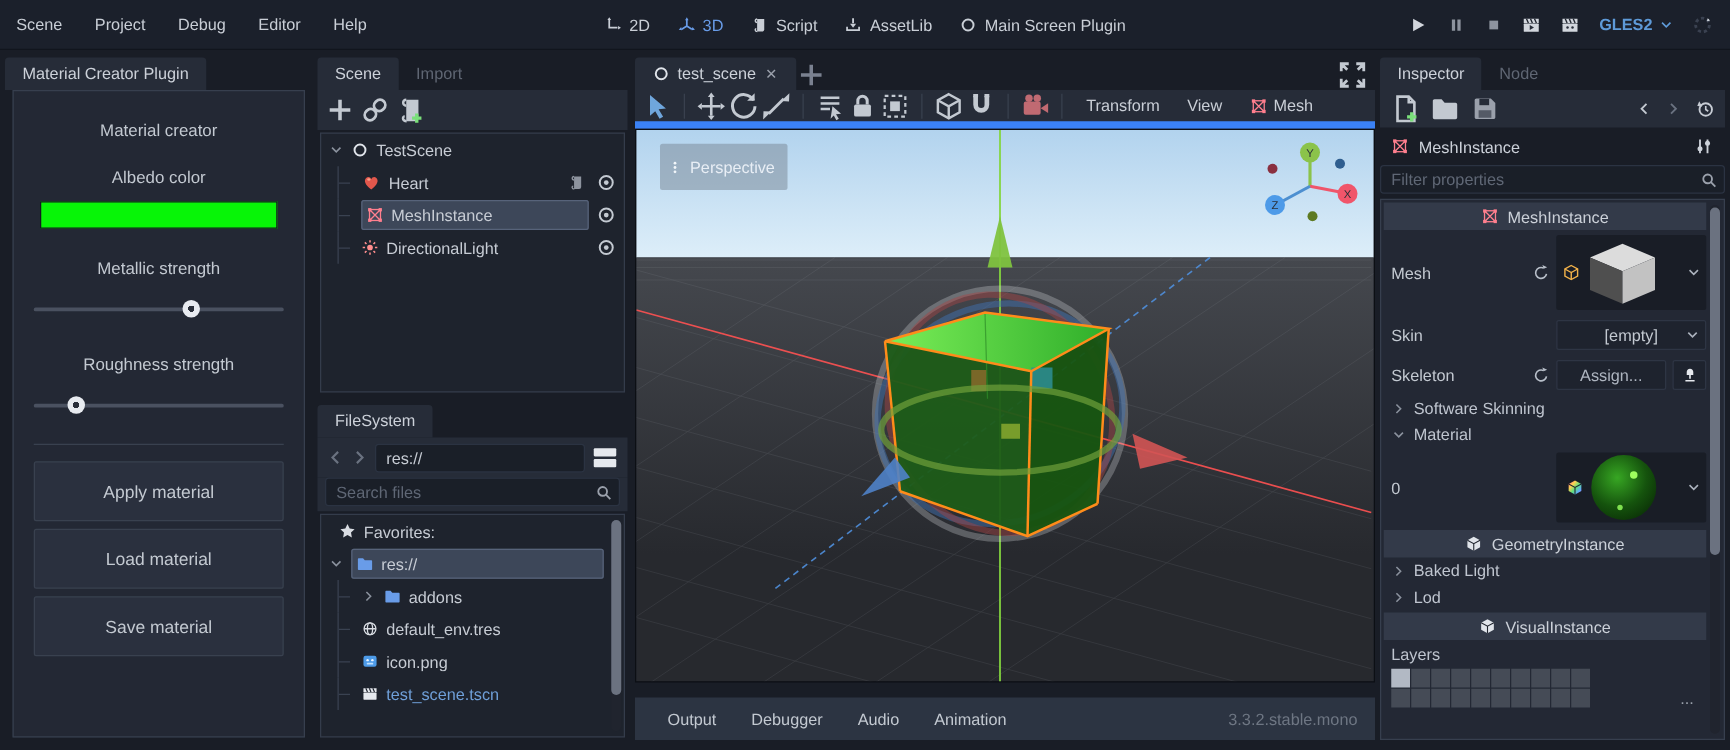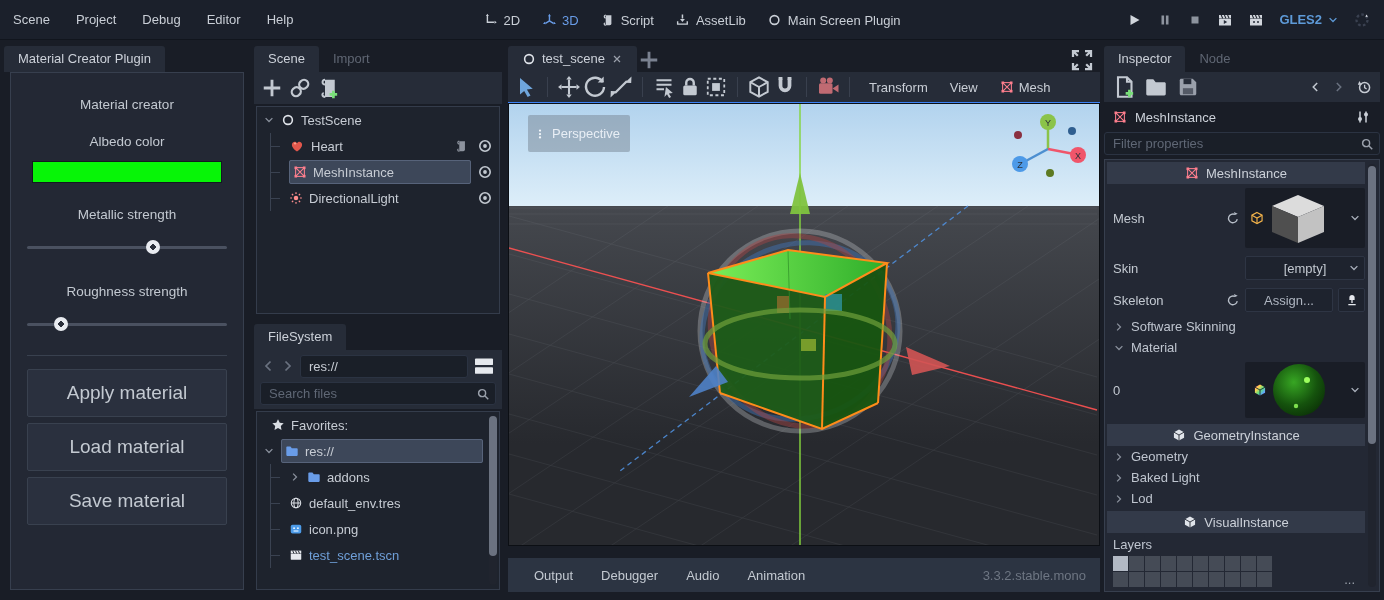--- a/index.html
+++ b/index.html
@@ -55,31 +55,31 @@
   
   #left-panel{margin:0 6px;height:518px;padding:18px 0 0;display:flex;flex-direction:column;align-items:center;}
   .lp-label{color:#c3c9d1;margin:10px 0 12px;font-size:13.5px;}
   #albedo-swatch{width:190px;height:22px;border:1px solid #141821;margin-bottom:14px;}
   .slider{position:relative;width:200px;height:14px;margin:6px 0 16px;}
   .slider .track{position:absolute;left:0;right:0;top:6px;height:3px;background:#4a5160;border-radius:2px;}
   .slider .slider-thumb{position:absolute;top:0;width:14px;height:14px;border-radius:50%;
     background:radial-gradient(circle at 50% 50%, #2a2f3a 0 2.6px, #e8ebf0 2.6px);}
   .divider{width:200px;border-top:1px solid #39414f;margin:8px 0 10px;}
   .big-btn{width:200px;height:48px;margin:3px 0;background:#2a303e;border:1px solid #39414f;
-    border-radius:2px;color:#c3c9d1;font-family:"Liberation Sans",sans-serif;font-size:19px;}
+    border-radius:2px;color:#c3c9d1;font-family:"Liberation Sans",sans-serif;font-size:14px;}
 
   
   .dock-toolbar{background:#262c38;display:flex;align-items:center;gap:4px;padding:4px 6px;height:32px;}
   
   .fs-link{color:#6f9fd8;}
 
   
   #scene-tabs{height:28px;display:flex;align-items:flex-end;}
   #vp-toolbar{background:#262c38;height:31px;display:flex;align-items:center;padding:0 6px;gap:2px;
-    border-bottom:1px solid #3b82f6;}
+    border-bottom:6px solid #3b82f6;}
   .vsep{width:1px;height:20px;background:#39404e;margin:0 7px;}
   .menu-btn{padding:3px 10px;color:#c9ced6;}
   #viewport{position:relative;flex:1;margin-bottom:12px;border:1px solid #0c0f14;overflow:hidden;}
   #sky{position:absolute;left:0;top:0;right:0;height:102px;background:linear-gradient(#b2d3ee,#ddeef9);}
   #ground{position:absolute;left:0;top:102px;right:0;bottom:0;background:linear-gradient(#45484e,#27292e 70%);}
   #scene-svg{position:absolute;left:0;top:0;}
   #persp-btn{position:absolute;left:19px;top:11px;height:37px;padding:0 10px 0 6px;display:flex;align-items:center;gap:6px;
     background:rgba(125,140,155,.55);border-radius:2px;color:#e8eef5;}
   #bottom-bar{height:34px;background:#2c3442;display:flex;align-items:center;padding:0 14px;gap:4px;}
   .bb-tab{padding:4px 12px;color:#c3c9d1;}
@@ -912,32 +912,26 @@
       <svg class="ic ic14" style="color:#e0e4ea">
           <use href="#i-cubefill"></use>
         </svg>
       <span>GeometryInstance</span>
     </div>
 
     <div class="toggle-row">
       <svg class="ic ic12 chev">
           <use href="#i-chevright"></use>
         </svg>
-      <span>Geometry</span>
+      <span>Baked Light</span>
     </div>
     <div class="toggle-row">
       <svg class="ic ic12 chev">
           <use href="#i-chevright"></use>
         </svg>
-      <span>Baked Light</span>
-    </div>
-    <div class="toggle-row">
-      <svg class="ic ic12 chev">
-          <use href="#i-chevright"></use>
-        </svg>
       <span>Lod</span>
     </div>
 
     <div class="sec-head">
       <svg class="ic ic14" style="color:#e0e4ea">
           <use href="#i-cubefill"></use>
         </svg>
       <span>VisualInstance</span>
     </div>
 

